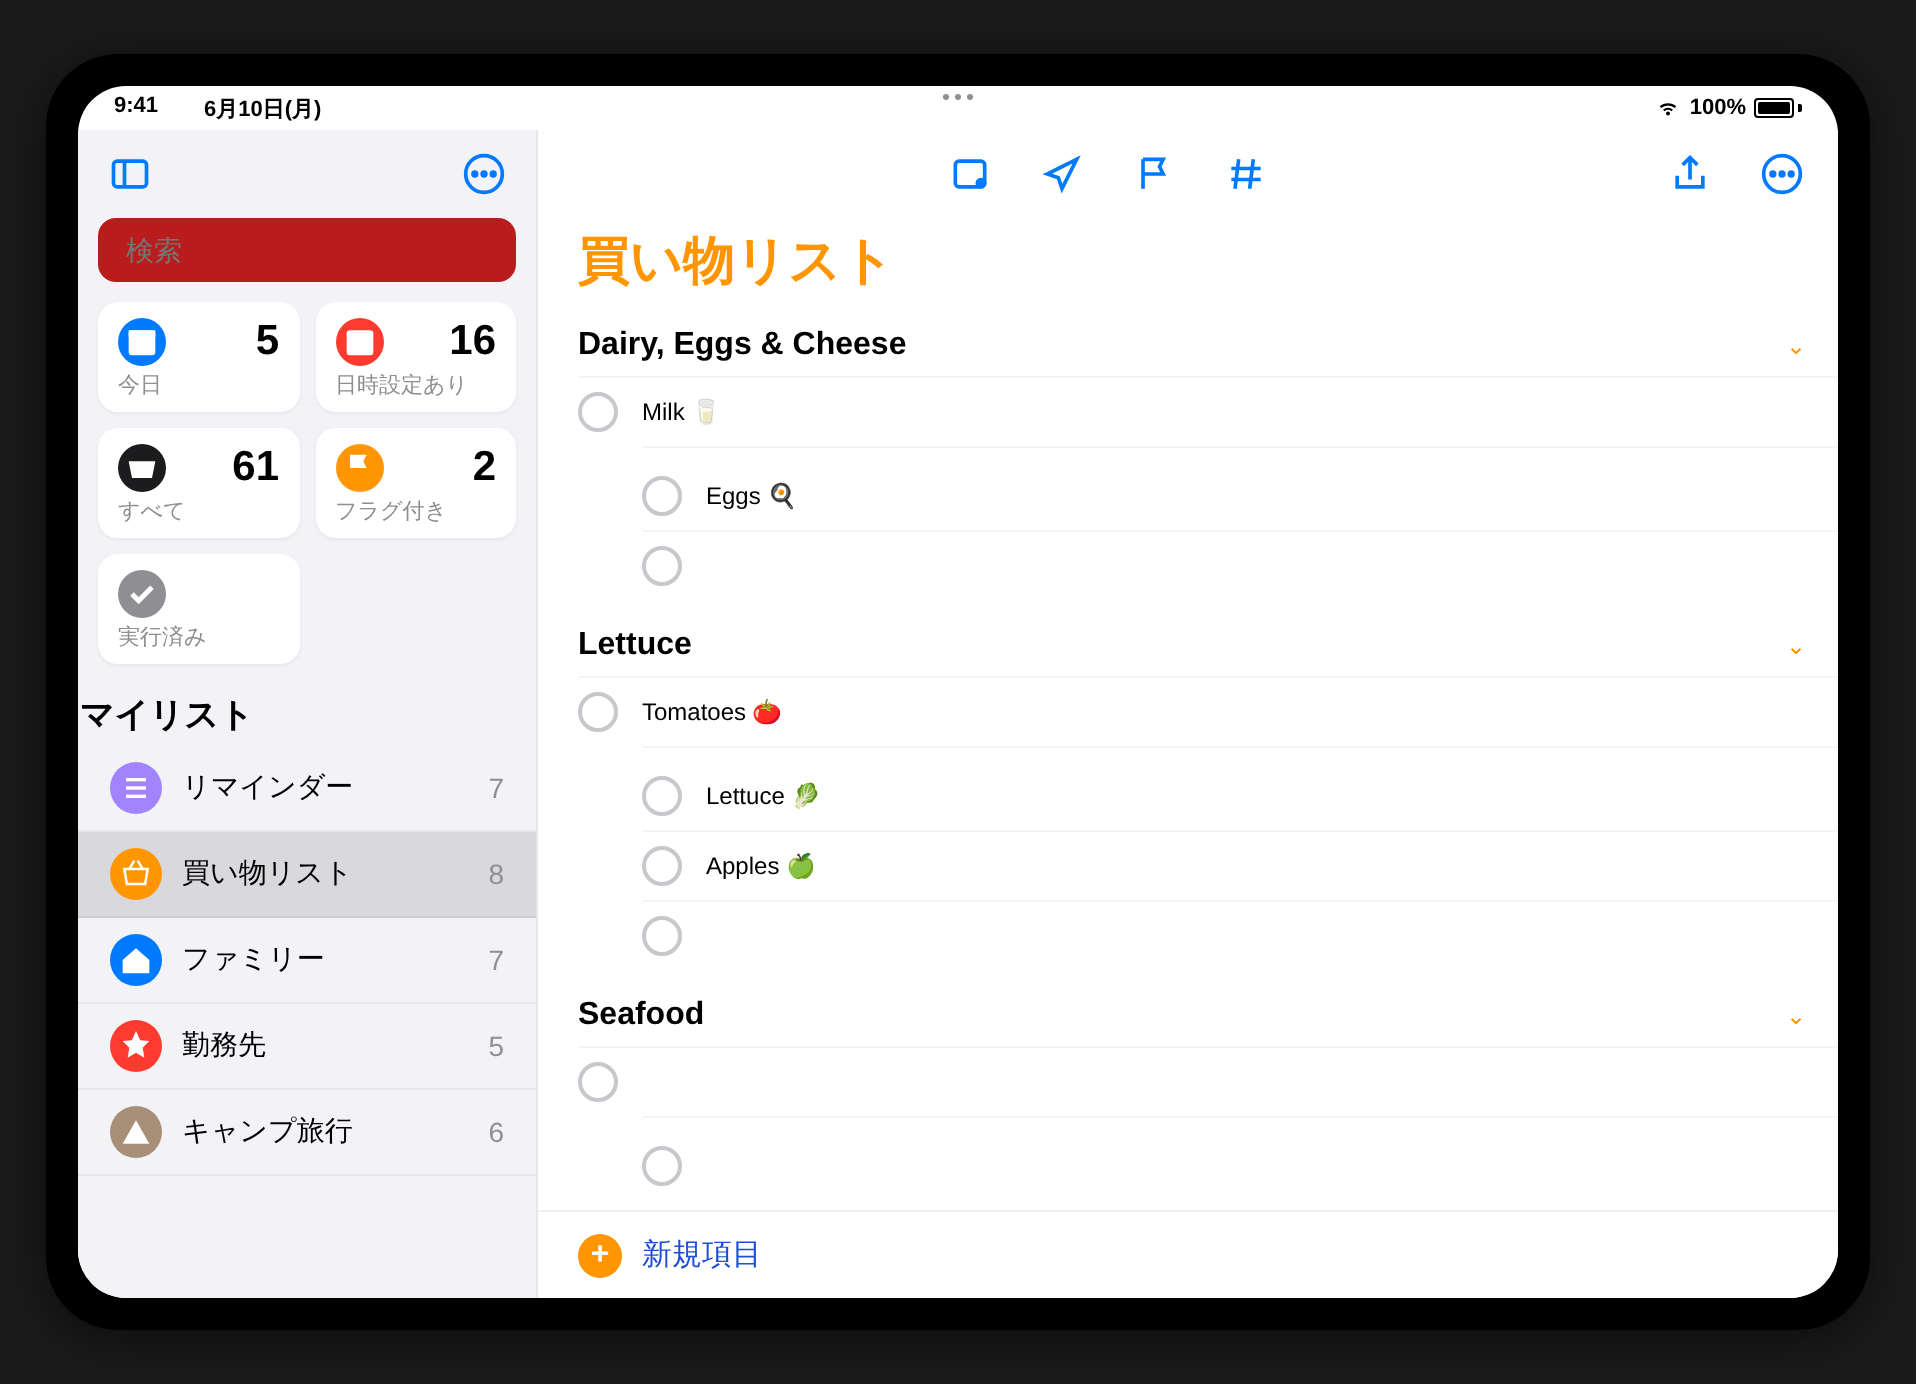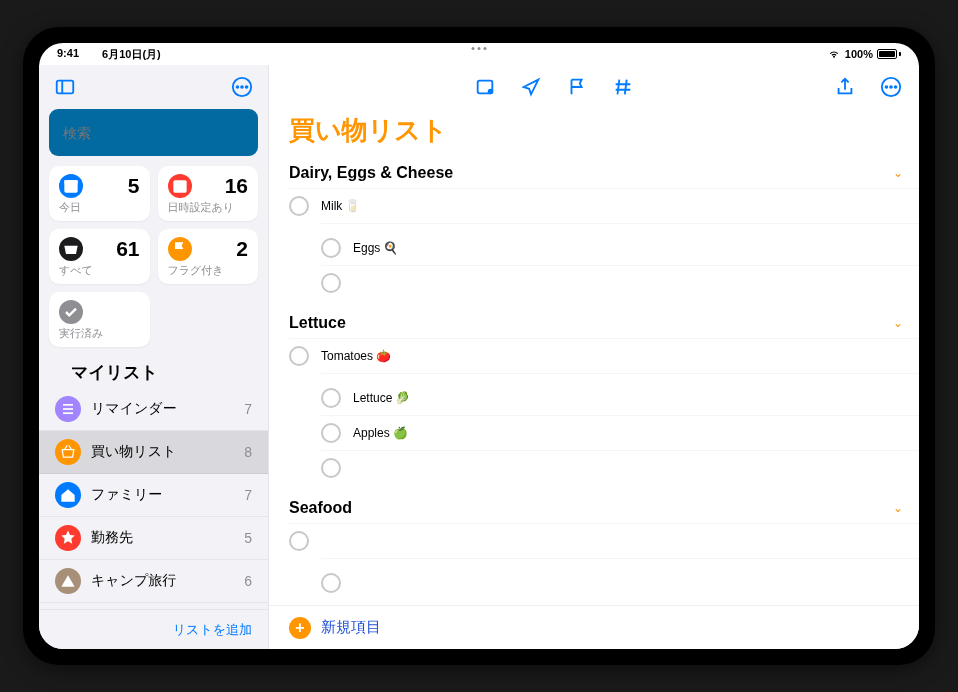--- a/index.html
+++ b/index.html
@@ -24,39 +24,39 @@
 
 .app{flex:1;display:flex;overflow:hidden;}
 .sidebar{width:230px;background:#f2f2f7;display:flex;flex-direction:column;border-right:1px solid #e5e5ea;}
 .main{flex:1;display:flex;flex-direction:column;background:#fff;position:relative;}
 
 
 .sb-bar{height:44px;display:flex;align-items:center;justify-content:space-between;padding:0 12px;}
 .icon-btn{width:28px;height:28px;display:flex;align-items:center;justify-content:center;color:#007aff;cursor:pointer;}
 
 
-.search{margin:0 10px 10px;height:47px;background:#0369a1;border-radius:9px;display:flex;align-items:center;padding:0 8px;gap:6px;color:#8e8e93;font-size:14px;}
+.search{margin:0 10px 10px;height:32px;background:#b91c1c;border-radius:9px;display:flex;align-items:center;padding:0 8px;gap:6px;color:#8e8e93;font-size:14px;}
 .search input{border:none;background:transparent;flex:1;outline:none;font-size:14px;color:#000;}
 
 
 .cards{display:grid;grid-template-columns:1fr 1fr;gap:8px;padding:0 10px 10px;}
 .card{background:#fff;border-radius:10px;padding:8px 10px 6px;box-shadow:0 1px 2px rgba(0,0,0,.05);}
 .card-top{display:flex;justify-content:space-between;align-items:flex-start;}
 .card-icon{width:24px;height:24px;border-radius:50%;display:flex;align-items:center;justify-content:center;color:#fff;font-size:13px;font-weight:700;}
 .card-num{font-size:21px;font-weight:700;}
 .card-label{font-size:11px;color:#8e8e93;margin-top:2px;}
 .card.completed{grid-column:1/2;}
 .ci-blue{background:#007aff;}
 .ci-red{background:#ff3b30;}
 .ci-black{background:#1c1c1e;}
 .ci-orange{background:#ff9500;}
 .ci-gray{background:#8e8e93;}
 
 
-.section-title{font-size:17px;font-weight:700;padding:4px 32px;}
+.section-title{font-size:17px;font-weight:700;padding:4px 1px;}
 .list-items{flex:1;overflow-y:auto;}
 .list-item{display:flex;align-items:center;gap:10px;padding:8px 16px;font-size:14px;cursor:pointer;border-bottom:1px solid rgba(0,0,0,.05);}
 .list-item.selected{background:#d8d8dd;}
 .li-icon{width:26px;height:26px;border-radius:50%;display:flex;align-items:center;justify-content:center;color:#fff;font-size:14px;flex-shrink:0;}
 .li-label{flex:1;}
 .li-count{color:#8e8e93;font-size:14px;}
 .lic-purple{background:#a284ff;}
 .lic-orange{background:#ff9500;}
 .lic-blue{background:#007aff;}
 .lic-red{background:#ff3b30;}
@@ -261,23 +261,20 @@
       <div class="li-icon lic-brown">
                 <svg viewBox="0 0 24 24" width="13" height="13" fill="#fff">
                   <path d="M12 5l-8 14h16z"></path>
                 </svg>
               </div>
       <span class="li-label">キャンプ旅行</span>
       <span class="li-count">6</span>
     </div>
   </div>
 
-  <div class="sb-footer">
-    <a>リストを追加</a>
-  </div>
 </div>
 
 <div class="main">
   <div class="main-bar">
     <div class="spacer"></div>
     <div class="actions">
       <div class="icon-btn">
                 <svg viewBox="0 0 24 24" fill="none" stroke="#007aff" stroke-width="2">
                   <rect x="4" y="5" width="16" height="14" rx="2"></rect>
                   <circle cx="18" cy="17" r="3" fill="#007aff" stroke="none"></circle>

